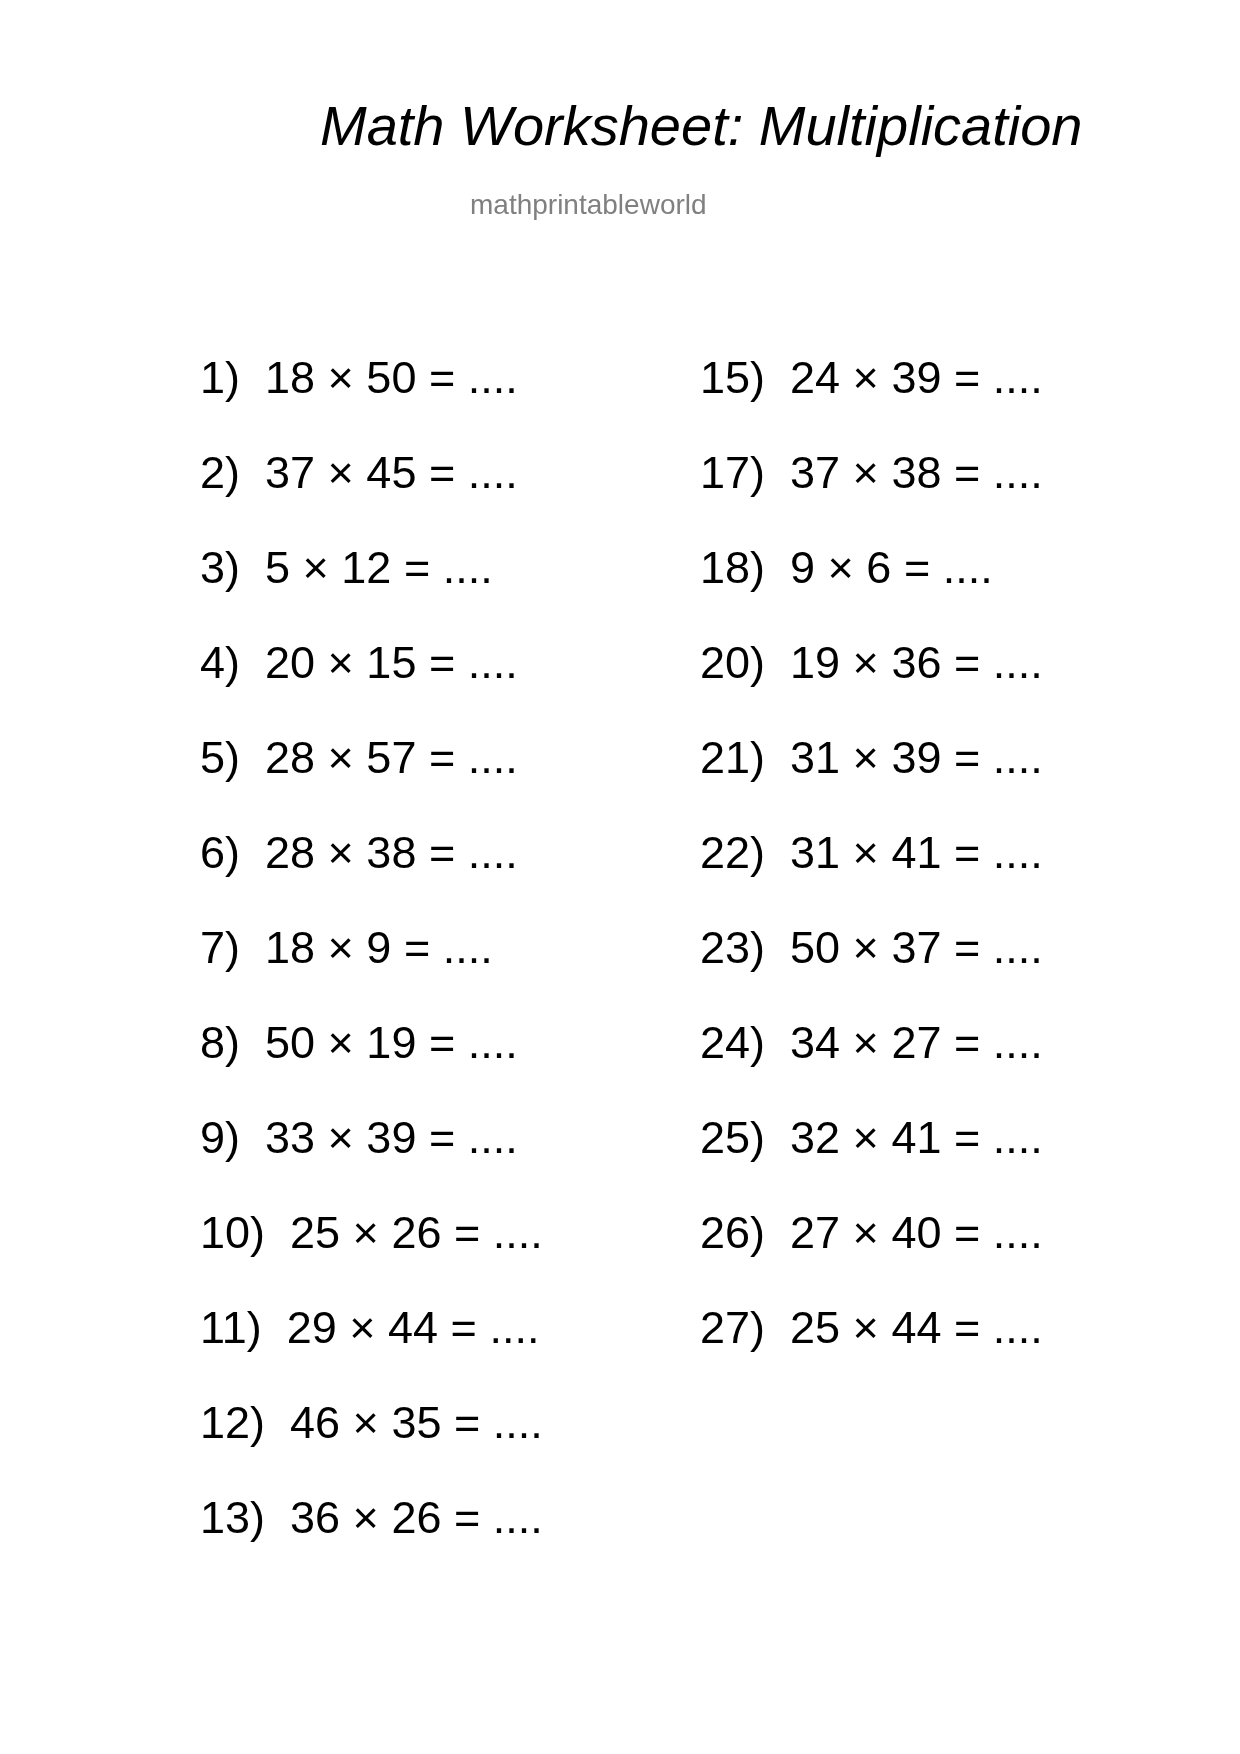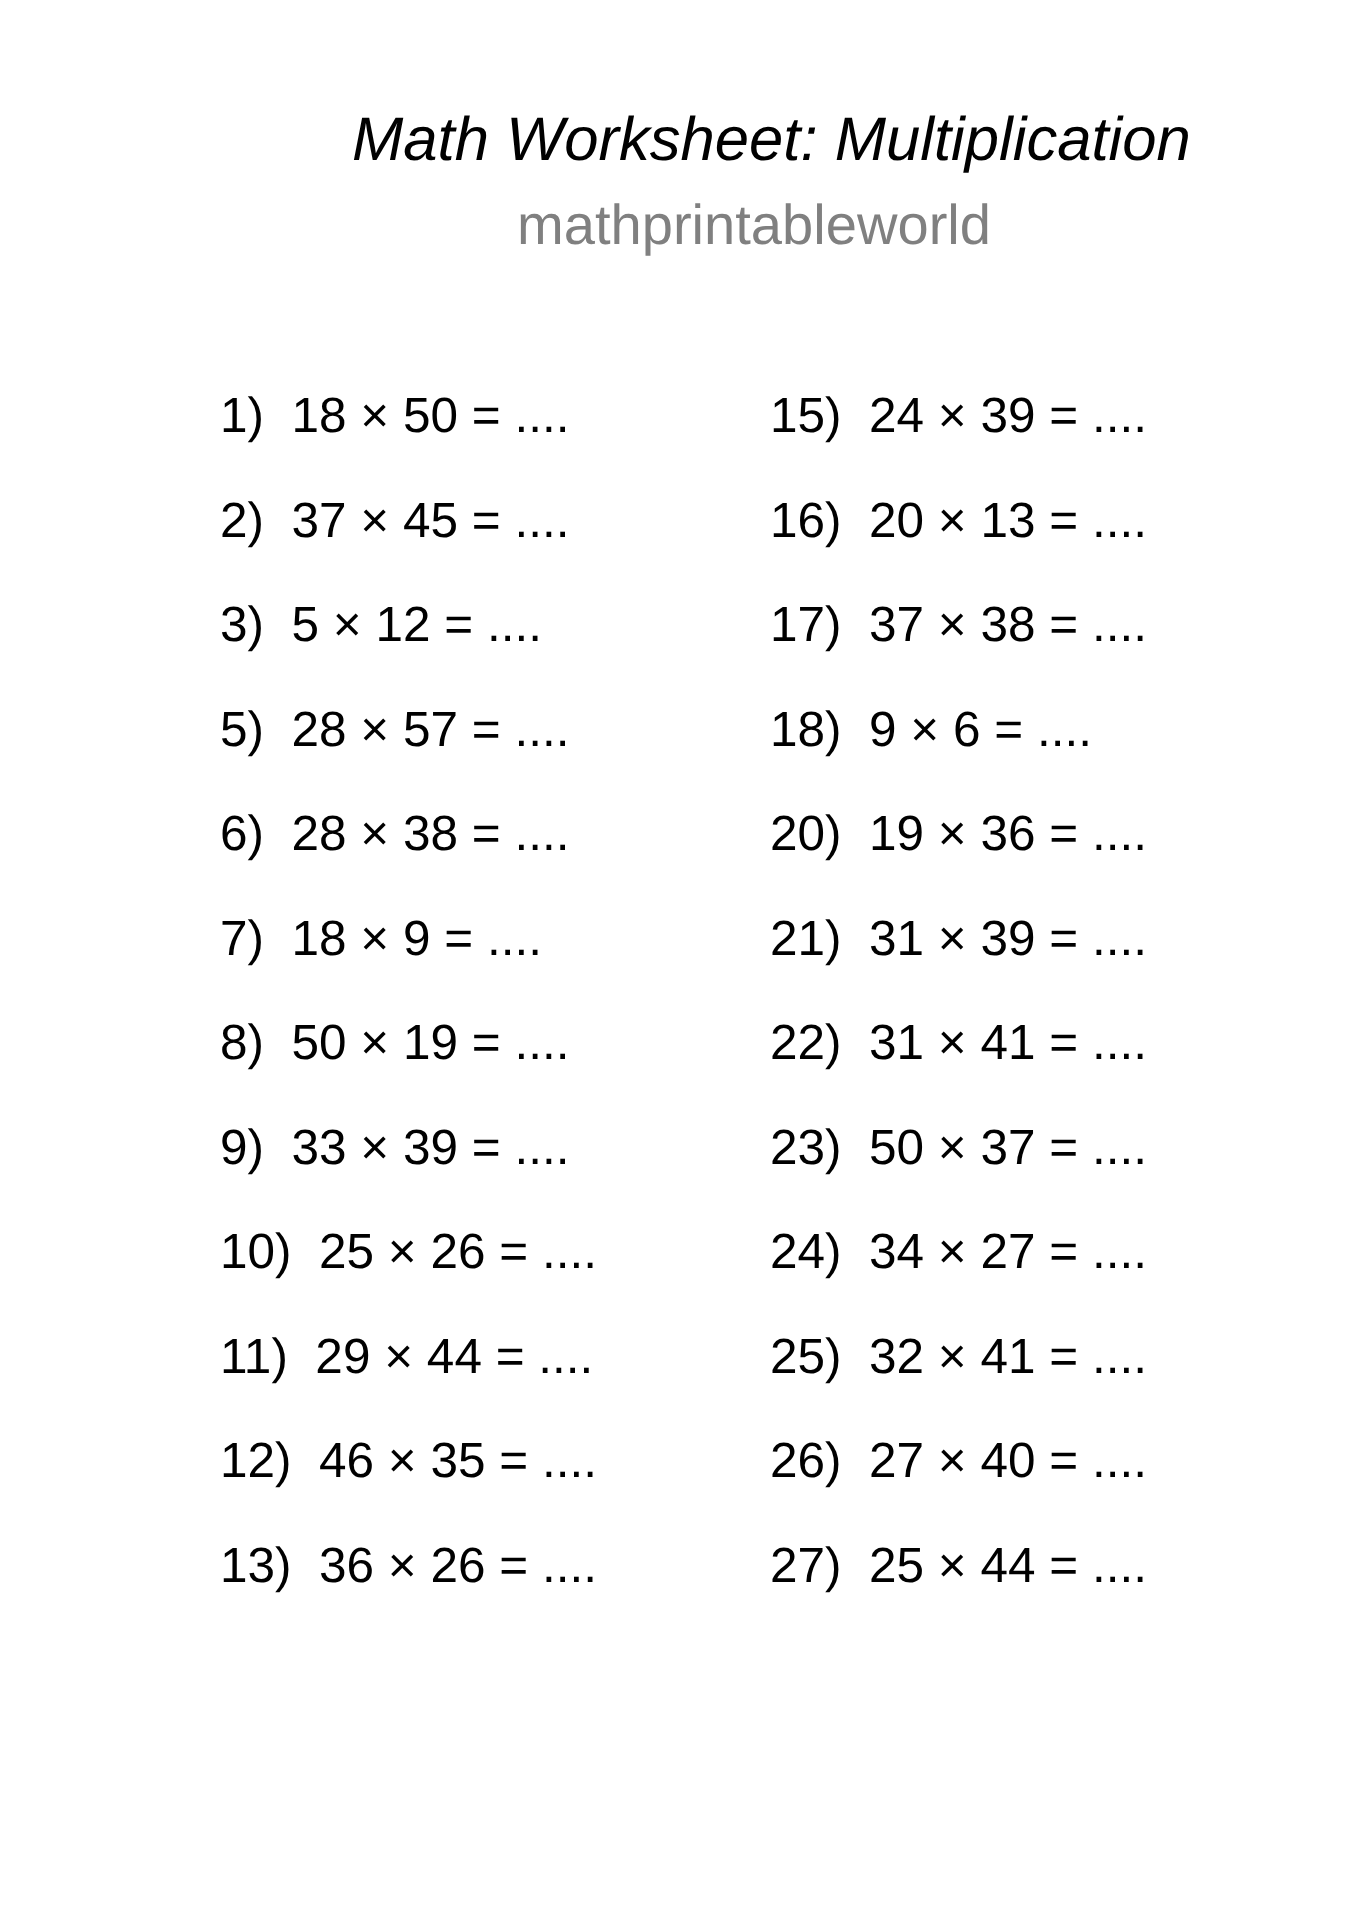--- a/index.html
+++ b/index.html
@@ -23,21 +23,21 @@
       line-height: 60px;
       white-space: nowrap;
       font-weight: normal;
       margin: 0;
       font-style: italic;
     }
     .subtitle {
       position: absolute;
       left: 470px;
       top: 183px;
-      font-size: 51px;
+      font-size: 28px;
       line-height: 44px;
       color: #808080;
       white-space: nowrap;
     }
     .column {
       position: absolute;
       top: 350px;
       margin: 0;
       padding: 0;
       list-style: none;
@@ -54,34 +54,34 @@
 </head>
 <body>
 
 <h1 class="title">Math Worksheet: Multiplication</h1>
 <div class="subtitle">mathprintableworld</div>
 
 <ul class="column col-left">
   <li class="problem">1)  18 × 50 = ....</li>
   <li class="problem">2)  37 × 45 = ....</li>
   <li class="problem">3)  5 × 12 = ....</li>
+  <li class="problem">4)  20 × 15 = ....</li>
   <li class="problem">5)  28 × 57 = ....</li>
   <li class="problem">6)  28 × 38 = ....</li>
   <li class="problem">7)  18 × 9 = ....</li>
   <li class="problem">8)  50 × 19 = ....</li>
   <li class="problem">9)  33 × 39 = ....</li>
   <li class="problem">10)  25 × 26 = ....</li>
   <li class="problem">11)  29 × 44 = ....</li>
   <li class="problem">12)  46 × 35 = ....</li>
   <li class="problem">13)  36 × 26 = ....</li>
 </ul>
 
 <ul class="column col-right">
   <li class="problem">15)  24 × 39 = ....</li>
-  <li class="problem">16)  20 × 13 = ....</li>
   <li class="problem">17)  37 × 38 = ....</li>
   <li class="problem">18)  9 × 6 = ....</li>
   <li class="problem">20)  19 × 36 = ....</li>
   <li class="problem">21)  31 × 39 = ....</li>
   <li class="problem">22)  31 × 41 = ....</li>
   <li class="problem">23)  50 × 37 = ....</li>
   <li class="problem">24)  34 × 27 = ....</li>
   <li class="problem">25)  32 × 41 = ....</li>
   <li class="problem">26)  27 × 40 = ....</li>
   <li class="problem">27)  25 × 44 = ....</li>

